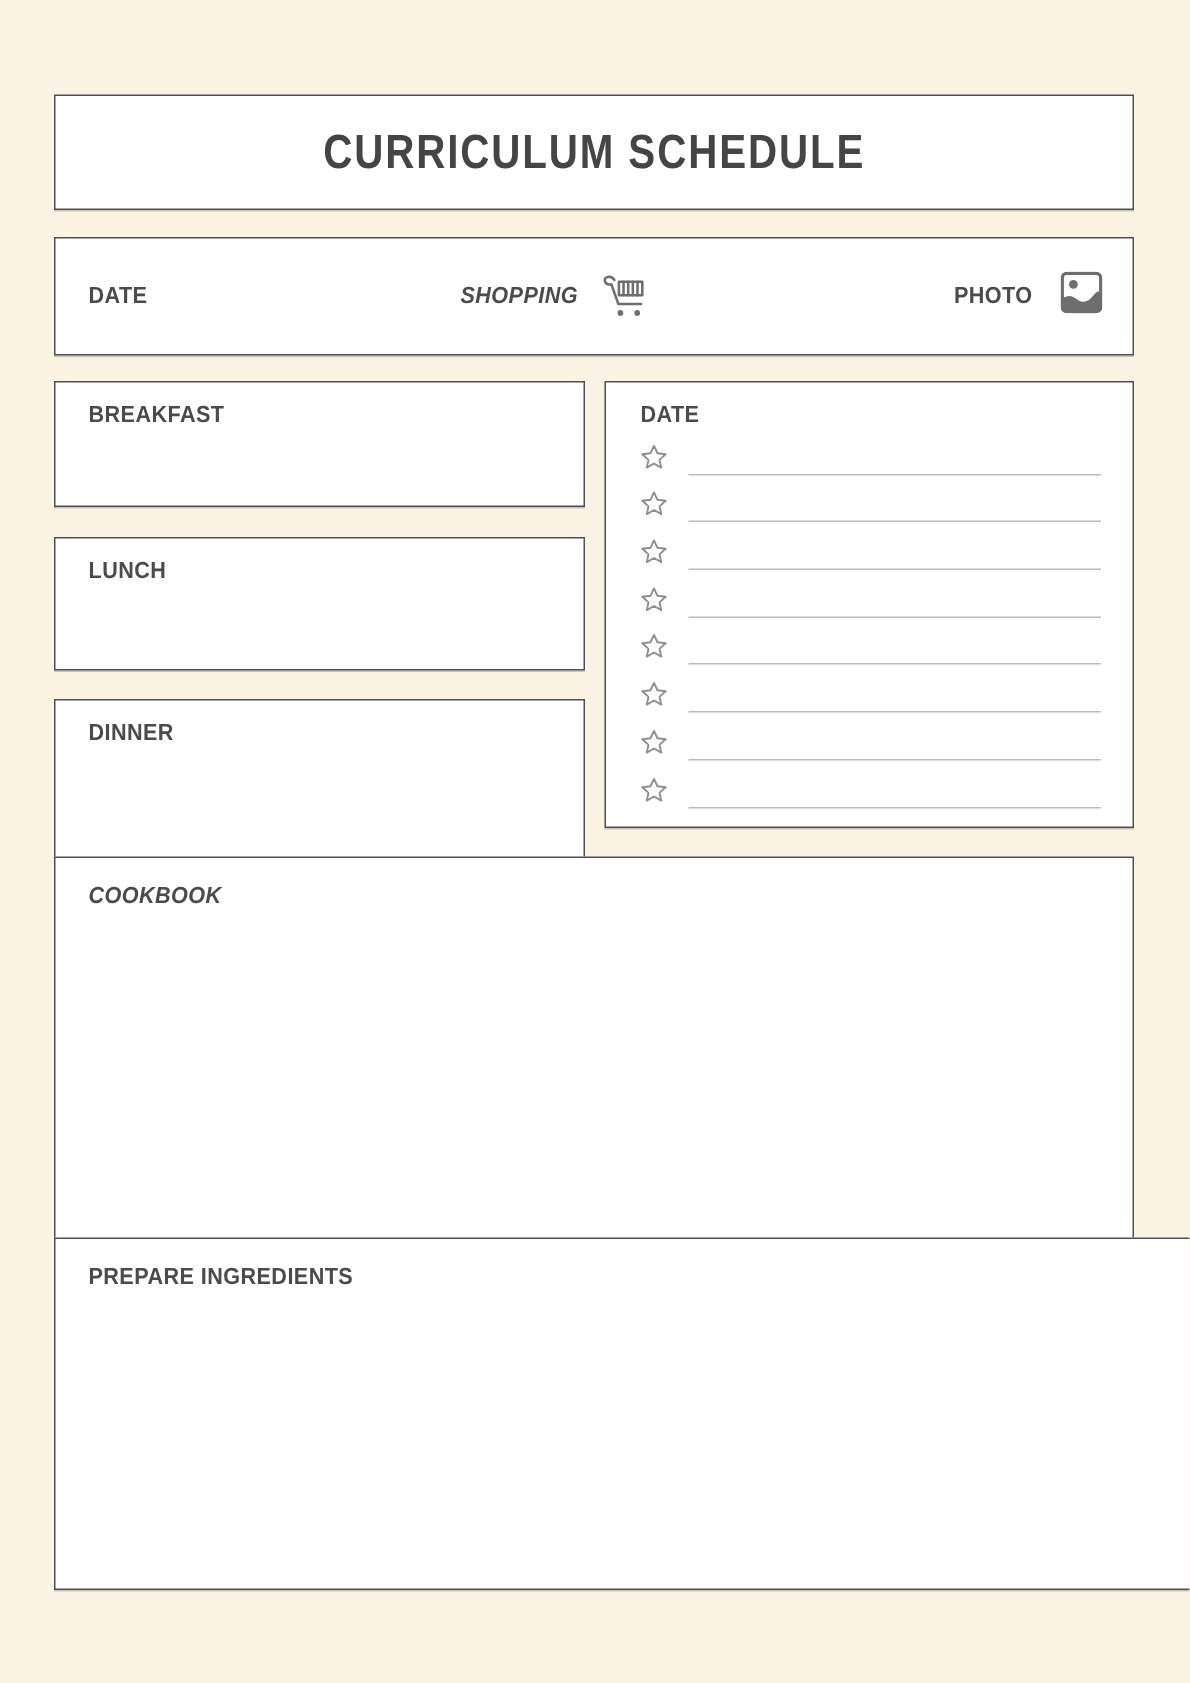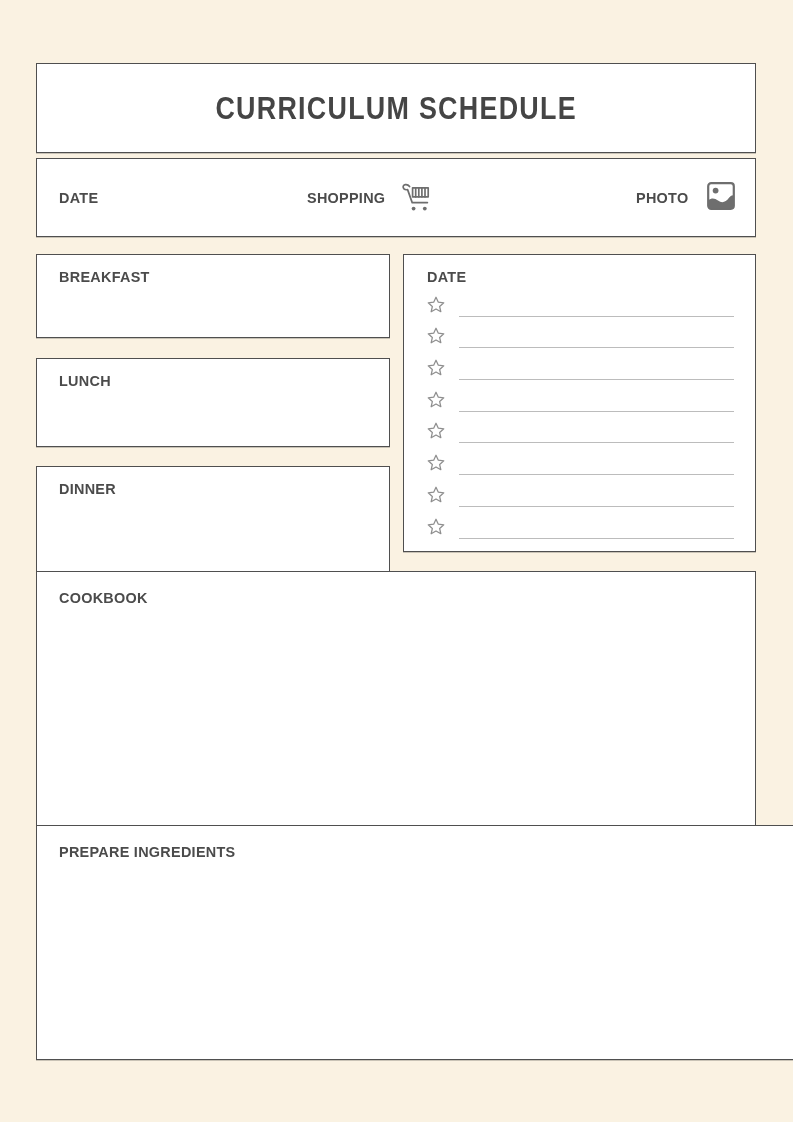--- a/index.html
+++ b/index.html
@@ -25,21 +25,21 @@
     color: #4b4b4b;
     font-weight: 700;
     font-size: 15.5px;
     letter-spacing: 0.3px;
     transform: scaleX(0.93);
     transform-origin: left center;
     white-space: nowrap;
   }
   
   .title-box {
-    left: 36px; top: 63px; width: 720px; height: 90px;
+    left: 36px; top: 63px; width: 720px; height: 77px;
     display: flex; align-items: center; justify-content: center;
   }
   .title-text {
     color: #454545;
     font-weight: 700;
     font-size: 32px;
     letter-spacing: 1.5px;
     transform: scaleX(0.84);
     transform-origin: center;
     white-space: nowrap;
@@ -47,21 +47,21 @@
   
   .info-box {
     left: 36px; top: 158px; width: 720px; height: 79px;
     display: flex; align-items: center;
   }
   .info-left { position: absolute; left: 22px; top: 0; height: 100%; display: flex; align-items: center; }
   .info-center {
     position: absolute; left: 0; right: 0; top: 0; height: 100%;
     display: flex; align-items: center; justify-content: center;
   }
-  .info-center-inner { display: flex; align-items: center; gap: 9px; position: relative; left: -26px; }
+  .info-center-inner { display: flex; align-items: center; gap: 9px; position: relative; left: -26px; font-style: italic; }
   .info-right {
     position: absolute; right: 20px; top: 0; height: 100%;
     display: flex; align-items: center; gap: 15px; justify-content: space-between;
   }
   .cart-icon-wrap { position: relative; top: 2px; }
   
   .meal-breakfast { left: 36px; top: 254px; width: 354px; height: 84px; }
   .meal-lunch     { left: 36px; top: 358px; width: 354px; height: 89px; }
   .meal-dinner    { left: 36px; top: 466px; width: 354px; height: 110px; }
   .meal-label { position: absolute; left: 22px; top: 13px; }
@@ -71,21 +71,21 @@
   .star-list {
     position: absolute; left: 23px; right: 19px; top: 35px; bottom: 0;
   }
   .star-row { position: relative; height: 31.7px; }
   .star-row .star { position: absolute; left: 0; bottom: 9px; }
   .star-row .write-line {
     position: absolute; left: 32px; right: 2px; bottom: 5px;
     border-bottom: 1.2px solid #bcbcbc;
   }
   
-  .cookbook-box { left: 36px; top: 571px; width: 720px; height: 264px; }
+  .cookbook-box { left: 36px; top: 571px; width: 720px; height: 264px; font-style: italic; }
   .prepare-box  { left: 36px; top: 825px; width: 776px; height: 235px; }
   .big-label { position: absolute; left: 22px; top: 17px; }
 </style>
 </head>
 <body>
 
 <div class="page">
 
   <div class="box title-box">
     <div class="title-text">CURRICULUM SCHEDULE</div>

